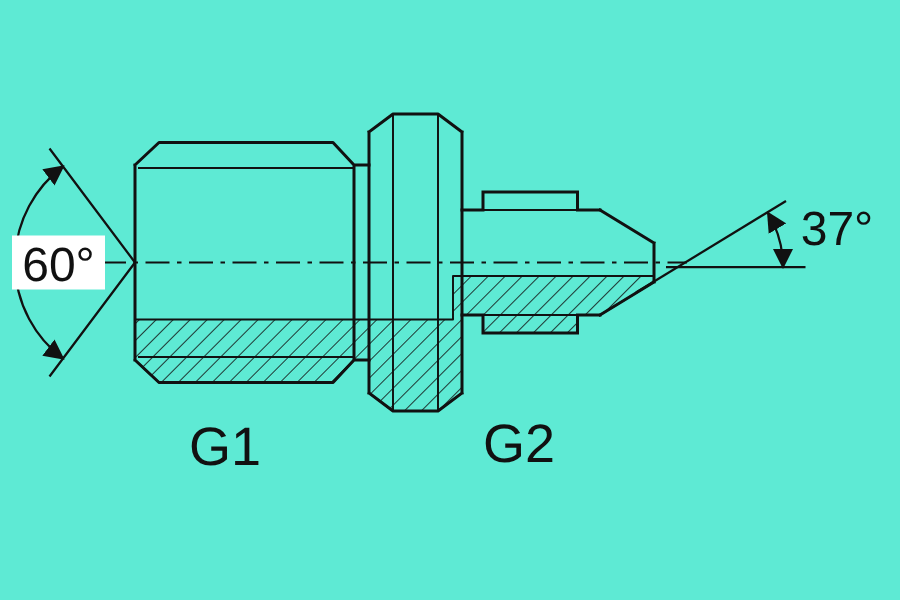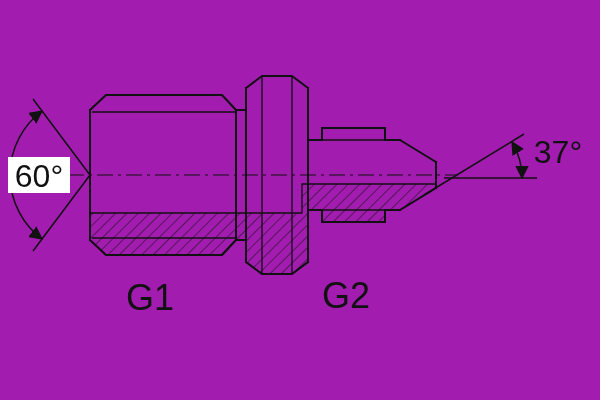--- a/index.html
+++ b/index.html
@@ -1,16 +1,16 @@
 <!DOCTYPE html>
 <html><head>
 <meta charset="utf-8">
 <style>
   html,body{margin:0;padding:0;background:#ffffff;}
-  .stage{position:relative;width:600px;height:400px;background:#a21caf;overflow:hidden;}
+  .stage{position:relative;width:600px;height:400px;background:#5eead4;overflow:hidden;}
   svg{display:block;}
   .outline{fill:none;stroke:#111111;stroke-width:2;stroke-linejoin:round;stroke-linecap:square;}
   .thin{fill:none;stroke:#111111;stroke-width:1.3;}
   .center{fill:none;stroke:#111111;stroke-width:1.2;stroke-dasharray:16 5 3 5;}
   .hatchpoly{fill:url(#hatch);stroke:#111111;stroke-width:1.3;stroke-linejoin:round;}
   .dim{fill:none;stroke:#111111;stroke-width:1.5;}
   .dimtext{font-family:"Liberation Sans",sans-serif;fill:#111111;font-size:32px;}
   .biglabel{font-family:"Liberation Sans",sans-serif;fill:#111111;font-size:36px;}
 </style>
 </head>

